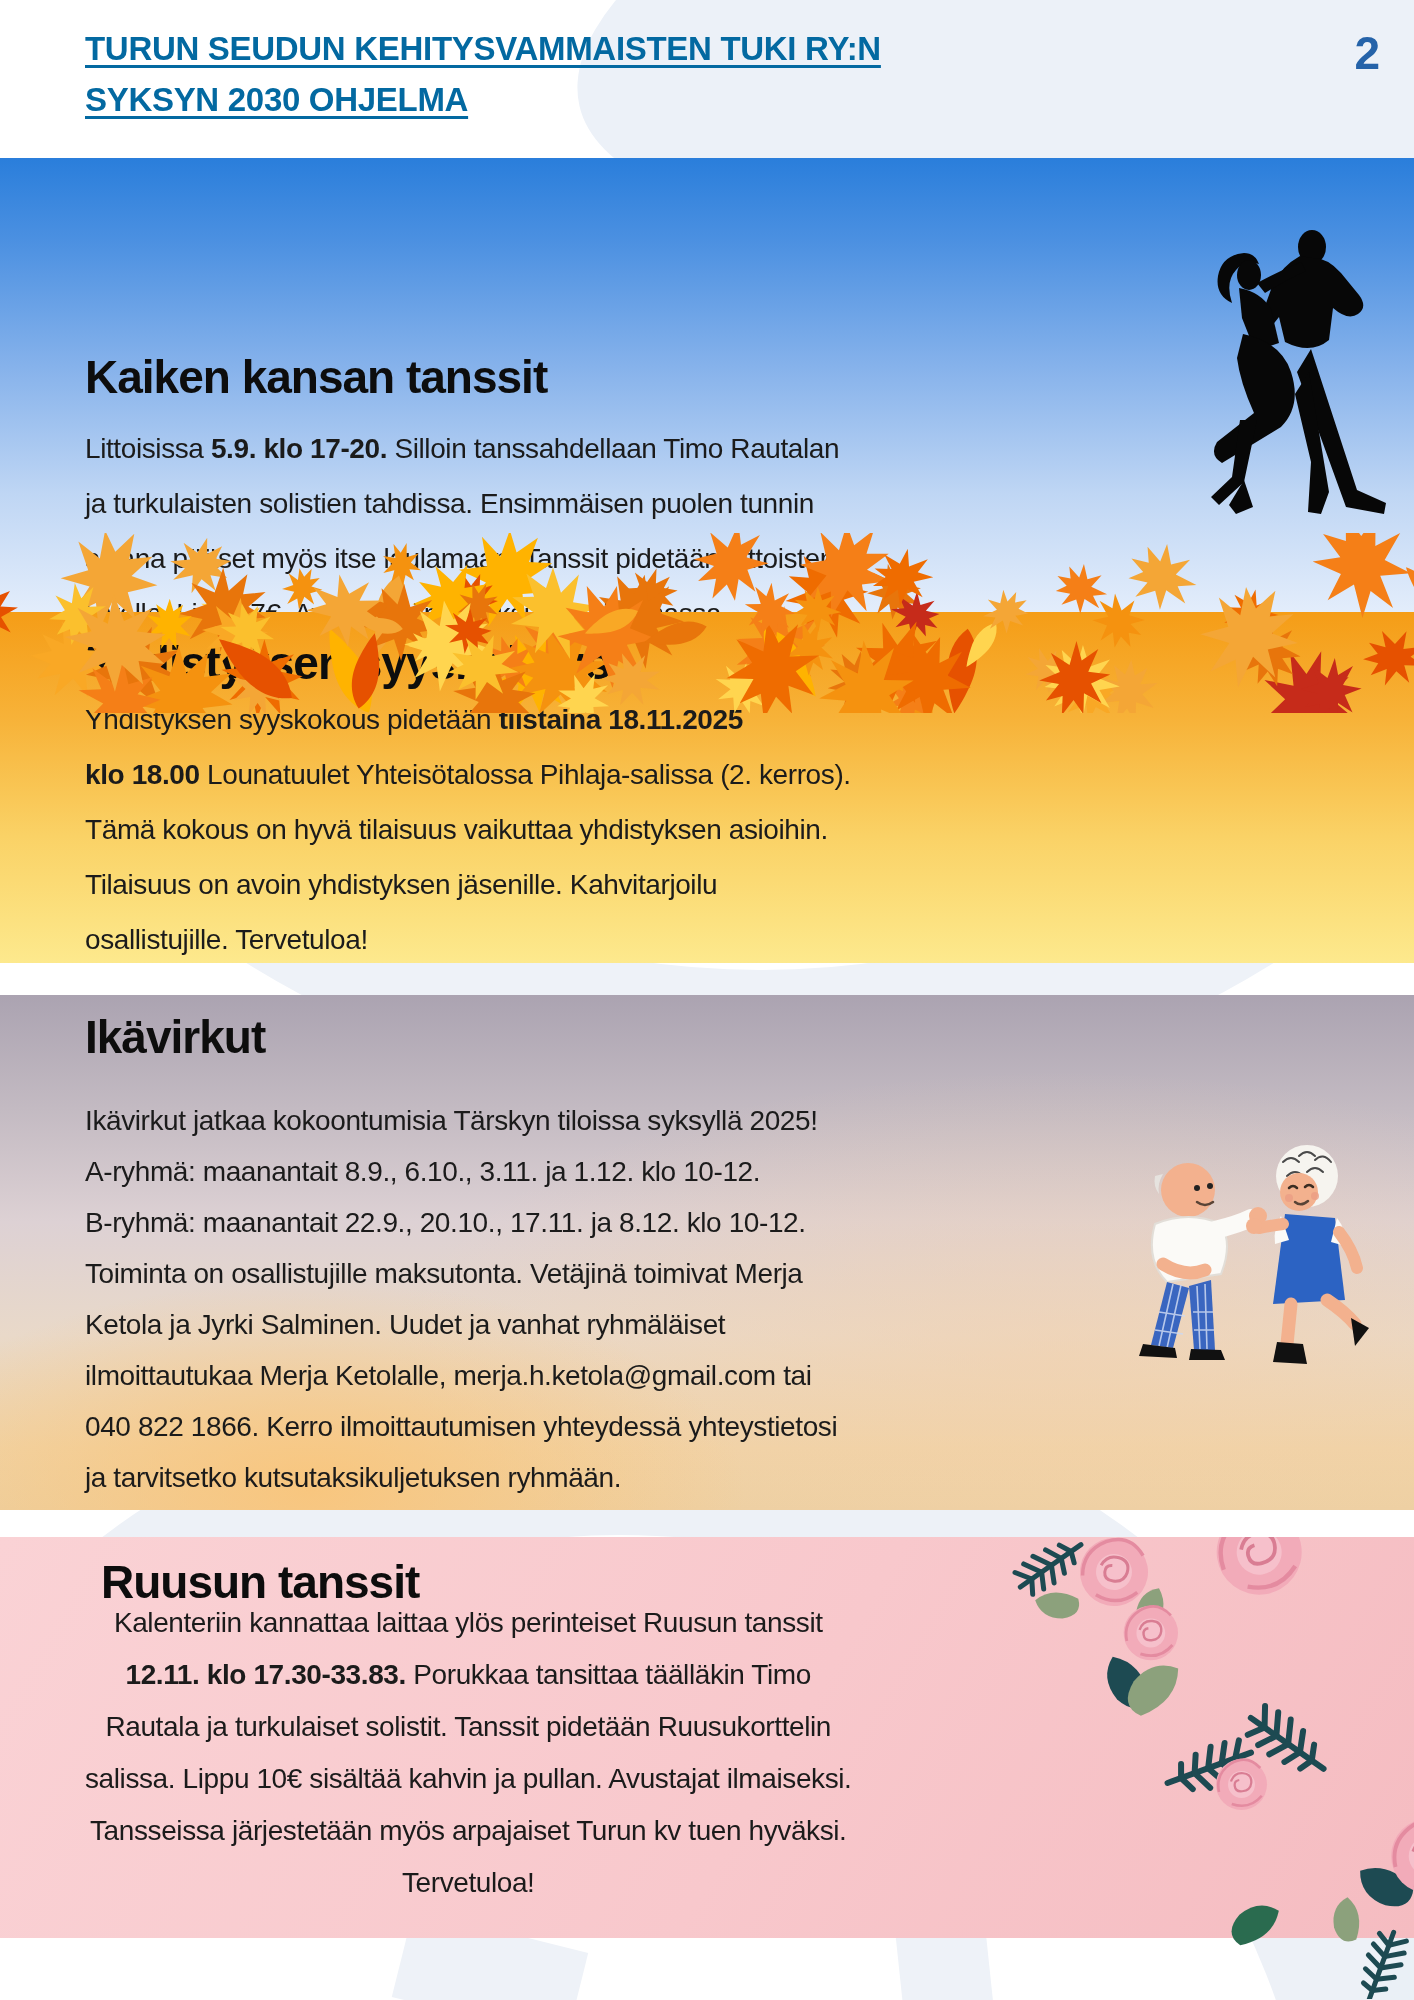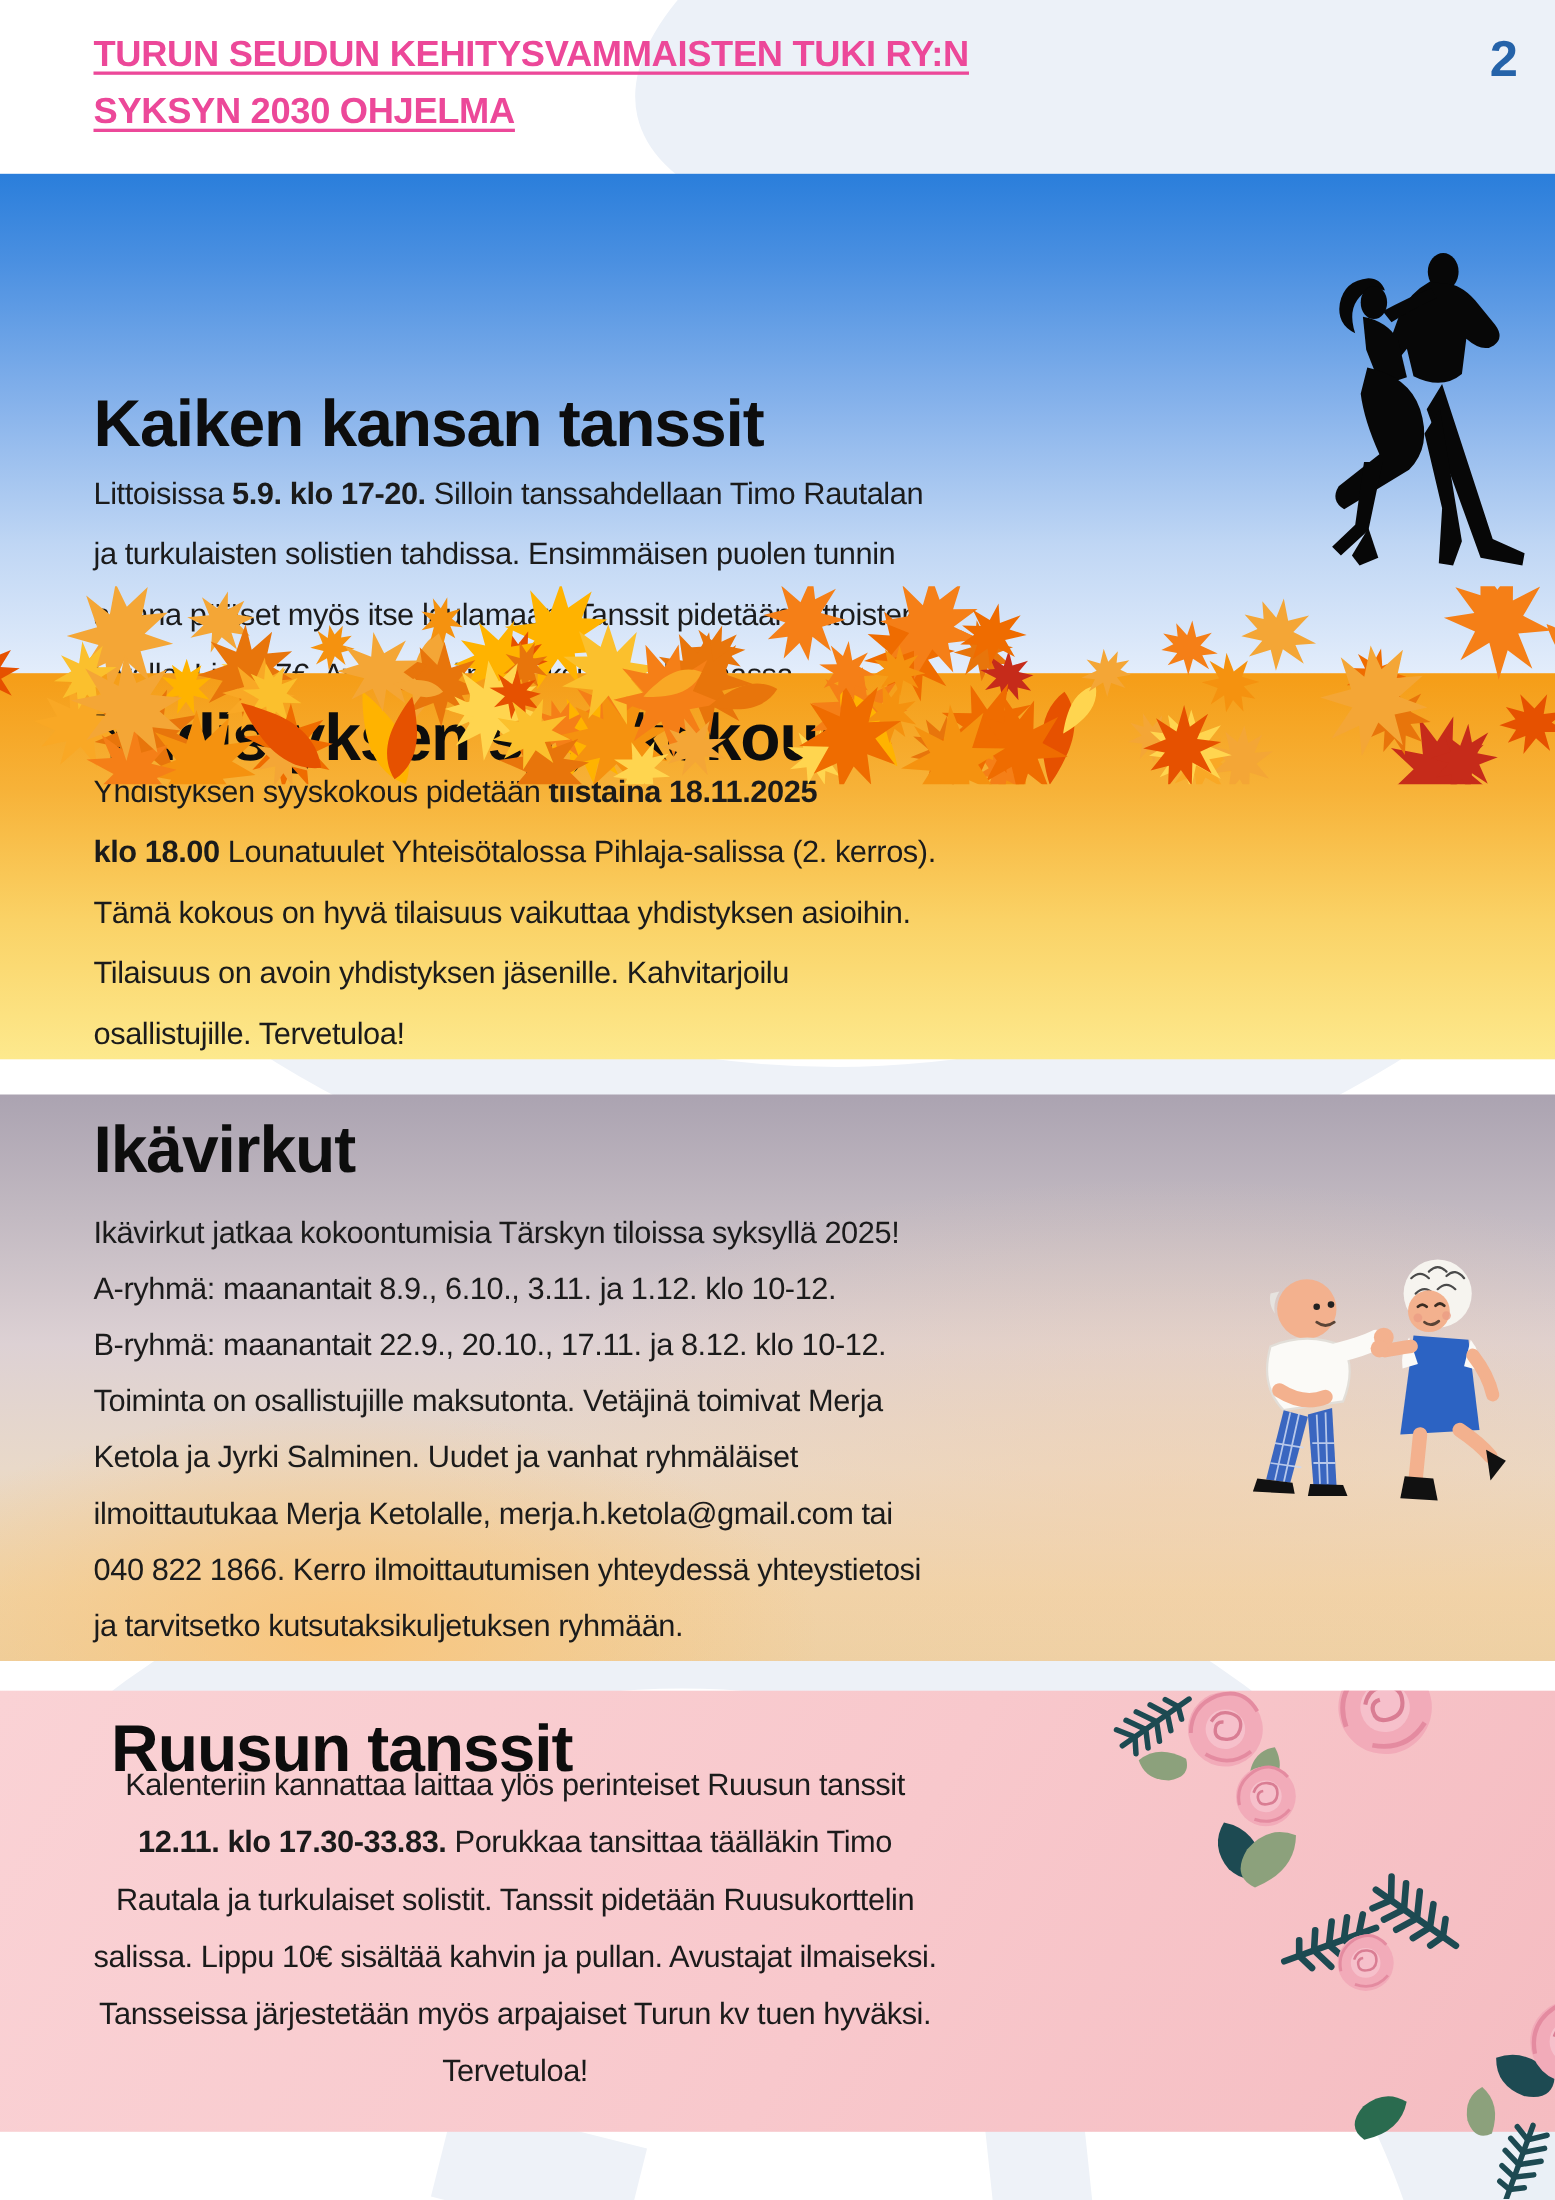--- a/index.html
+++ b/index.html
@@ -7,28 +7,28 @@
         font-family:"Liberation Sans","DejaVu Sans",sans-serif;background:#ffffff;}
 
   
   .decor-svg{position:absolute;left:0;top:0;z-index:0;}
   .swoosh{position:absolute;left:560px;top:-310px;width:1520px;height:490px;
           background:#ecf1f8;border-radius:50%;transform:rotate(-13deg);z-index:0;}
 
   
   .hdr{position:absolute;left:85px;top:26px;z-index:5;}
   .hdr .ln{display:block;line-height:45px;}
-  .hdr span{font-size:33px;font-weight:bold;color:#ec4899;letter-spacing:-0.3px;
+  .hdr span{font-size:33px;font-weight:bold;color:#0369a1;letter-spacing:-0.3px;
             text-decoration:underline;text-decoration-thickness:3px;text-underline-offset:5px;}
   .pagenum{position:absolute;right:34px;top:26px;font-size:46px;font-weight:bold;
            color:#2563a9;z-index:5;}
 
   
   .sec{position:absolute;left:0;width:1414px;z-index:1;}
-  .sec-title{position:absolute;left:85px;font-size:60px;font-weight:800;color:#0d0d0d;
+  .sec-title{position:absolute;left:85px;font-size:46px;font-weight:800;color:#0d0d0d;
              letter-spacing:-1px;z-index:6;}
   .sec-body{position:absolute;left:85px;font-size:28px;color:#1b1b1b;letter-spacing:-0.4px;
             line-height:55px;z-index:5;white-space:nowrap;}
   .sec-body b{font-weight:bold;}
 
   
   #sec-blue{top:158px;height:454px;
     background:linear-gradient(180deg,#2a7edb 0%,#4b90e1 18%,#86b2eb 46%,#bfd6f4 74%,#e3edfb 100%);}
   #sec-yellow{top:612px;height:351px;
     background:linear-gradient(180deg,#f59d17 0%,#f7b238 30%,#fad266 64%,#fde98d 100%);}

